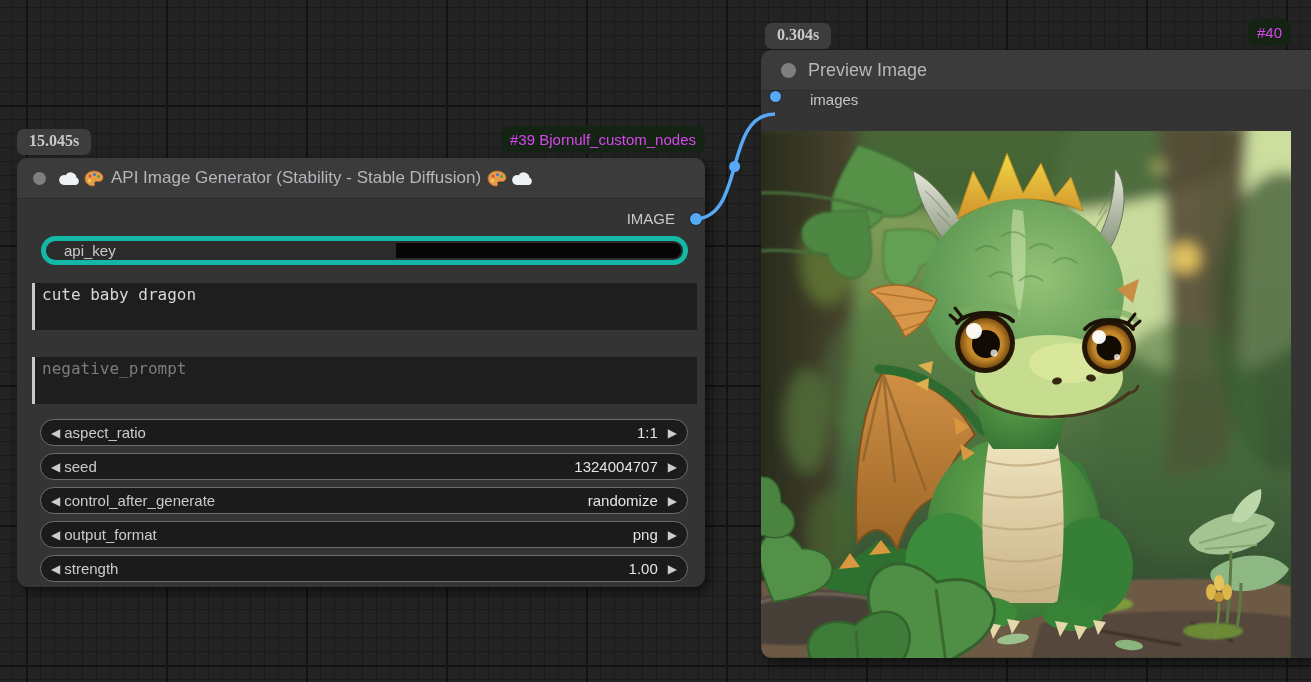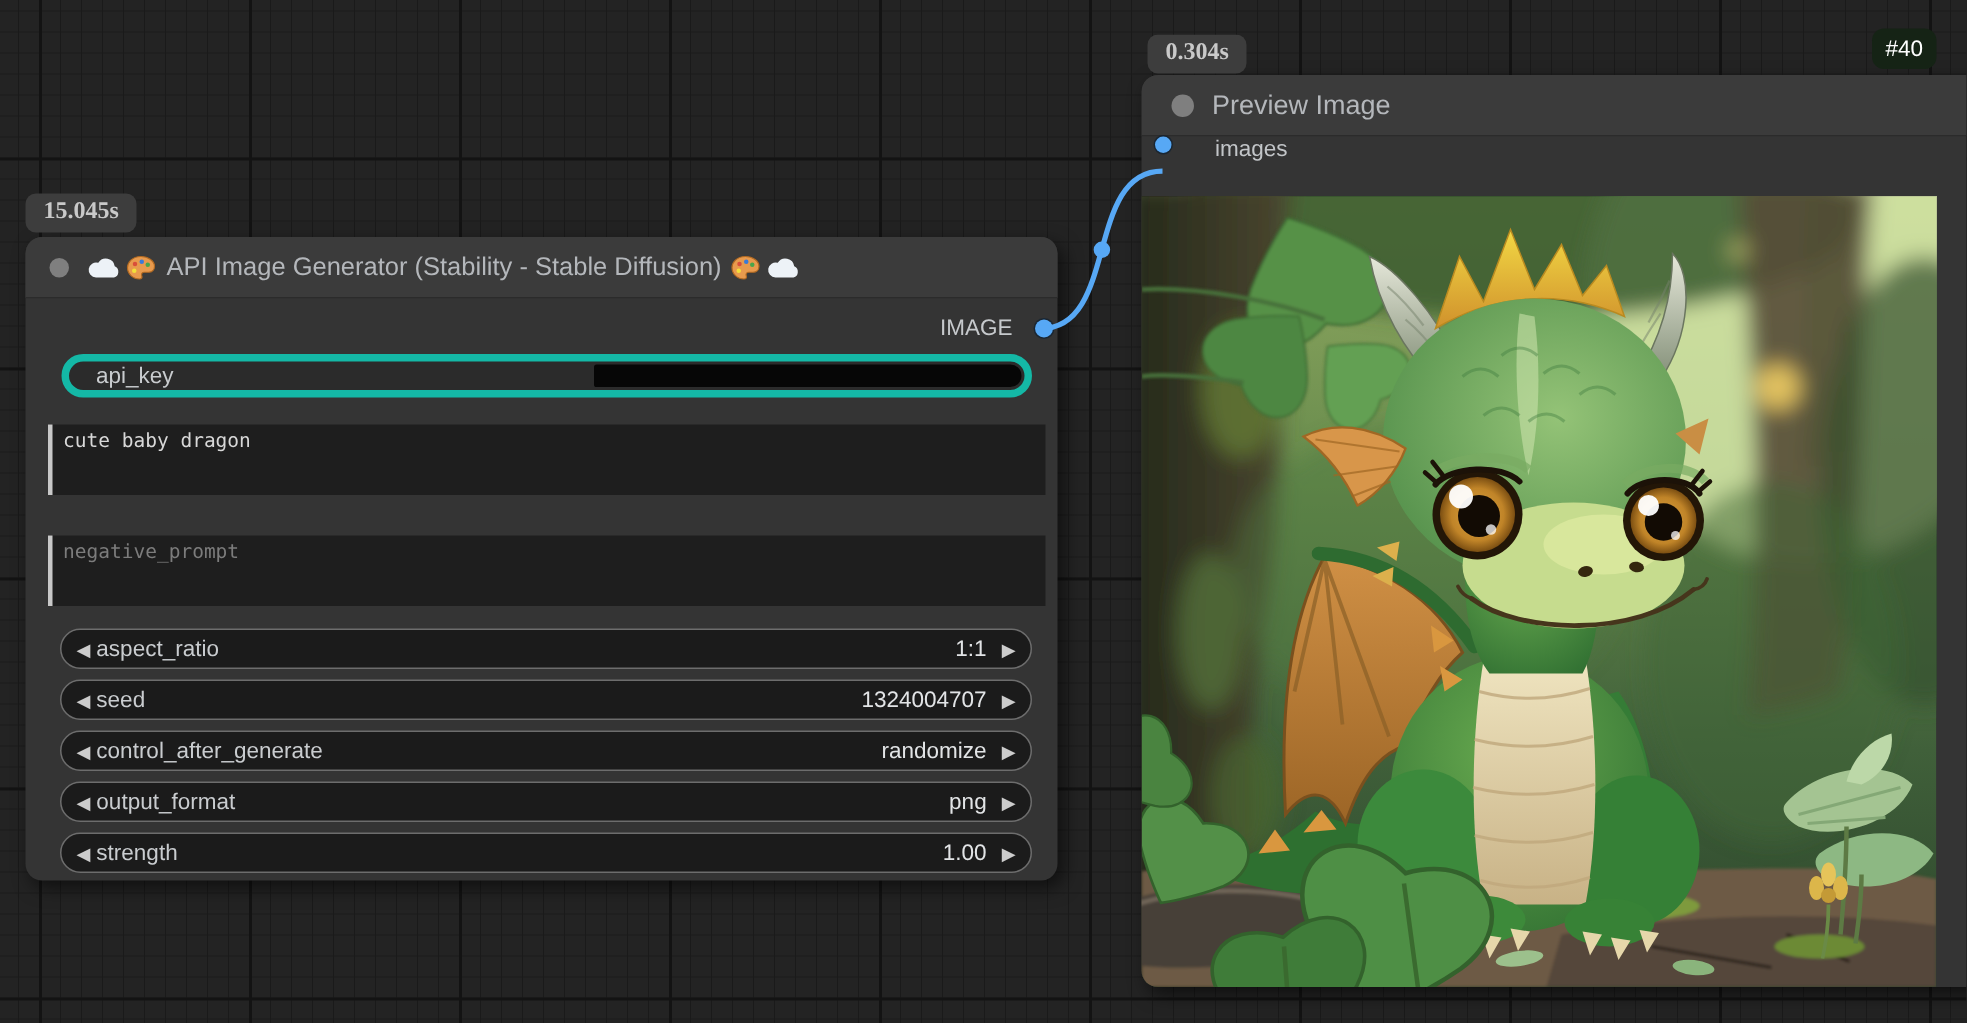--- a/index.html
+++ b/index.html
@@ -12,45 +12,46 @@
       linear-gradient(90deg, #1a1a1a 1px, transparent 1px);
     background-size:140px 140px,140px 140px,14px 14px,14px 14px;
     background-position:26px 105px,26px 105px,26px 105px,26px 105px;
     font-family:"Liberation Sans",sans-serif;}
   .node{position:absolute;background:#343434;border-radius:11px;box-shadow:4px 5px 12px rgba(0,0,0,.55);}
   .node-header{height:41px;background:#3b3b3b;border-radius:11px 11px 0 0;border-bottom:1px solid #2b2b2b;display:flex;align-items:center;box-sizing:border-box;}
   .status-dot{width:13px;height:13px;border-radius:50%;background:#7f7f7f;margin-left:16px;flex:0 0 auto;}
   .node-title{color:#b4b7bb;font-size:17px;white-space:nowrap;}
   .ticon{display:inline-flex;align-items:center;margin:0 2px;}
   .badge-time{position:absolute;background:#3d3d3d;color:#c9c9c9;font-family:"Liberation Serif",serif;font-size:16px;padding:3px 12px 5px;border-radius:7px;z-index:1;font-weight:bold;}
-  .badge-id{position:absolute;background:#152315;color:#ffffff;font-size:15px;padding:5px 9px;border-radius:8px;z-index:1;}
+  .badge-id{position:absolute;background:#152315;color:#d946ef;font-size:15px;padding:5px 9px;border-radius:8px;z-index:1;}
   .port{position:absolute;width:12px;height:12px;border-radius:50%;background:#57a8f5;box-shadow:0 0 0 1px rgba(10,30,50,.6);}
   .out-label{position:absolute;top:52px;right:30px;color:#c6c9cc;font-size:15px;text-align:right;}
   .apikey{position:absolute;top:78px;left:24px;right:17px;height:29px;border:5px solid #14b8a6;border-radius:15px;background:#2b2b2b;display:flex;align-items:center;box-sizing:border-box;}
   .apikey .wlabel{padding-left:18px;}
   .redact{position:absolute;left:55%;right:2px;top:2px;bottom:2px;background:#060606;border-radius:3px 13px 13px 3px;}
-  .ta{position:absolute;left:15px;width:665px;height:47px;background:#1e1e1e;border:none;border-left:3px solid #c8c8c8;padding:3px 6px 0 7px;color:#d8d8d8;font-family:"DejaVu Sans Mono",monospace;font-size:13px;line-height:17px;resize:none;outline:none;box-sizing:border-box;}
+  .ta{position:absolute;left:15px;width:665px;height:47px;background:#1e1e1e;border:none;border-left:3px solid #c8c8c8;padding:3px 6px 0 7px;color:#d8d8d8;font-family:"DejaVu Sans Mono",monospace;font-size:16px;line-height:17px;resize:none;outline:none;box-sizing:border-box;}
   .ta::placeholder{color:#7c7c7c;}
   .combo{position:absolute;left:23px;right:17px;height:27px;background:#1b1b1b;border:1px solid #6d6d6d;border-radius:14px;display:flex;align-items:center;box-sizing:border-box;}
   .combo .arr{color:#cccccc;font-size:12px;padding:0 4px 0 10px;cursor:pointer;}
   .combo .arr.r{padding:0 10px 0 4px;}
   .wlabel{color:#c9cccf;font-size:15px;}
   .wvalue{margin-left:auto;color:#e2e4e6;font-size:15px;padding-right:6px;}
   .images-row{position:absolute;top:41px;left:0;right:0;height:40px;display:flex;}
   .images-row .wlabel{margin-left:29px;color:#c2c5c8;}
   .img-wrap{position:absolute;top:81px;left:0;width:530px;height:527px;overflow:hidden;}
   svg{display:block;}
   #links{position:absolute;top:0;left:0;z-index:20;pointer-events:none;}
 </style>
 </head>
 <body>
 
 <div id="canvas">
 
   <div class="badge-time" style="left:17px;top:129px;">15.045s</div>
+  <div class="badge-id" style="right:606px;top:126px;">#39 Bjornulf_custom_nodes</div>
 
   <div class="badge-time" style="left:765px;top:23px;">0.304s</div>
   <div class="badge-id" style="right:20px;top:19px;">#40</div>
 
   <div class="node" style="left:17px;top:158px;width:688px;height:429px;">
     <div class="node-header">
       <span class="status-dot"></span>
       <span class="ticon" style="margin-left:12px">
         <svg width="22" height="15" viewBox="0 0 22 15">
             <path d="M6 14 a5 5 0 1 1 1.5-9.8 A6 6 0 0 1 18.5 6.5 A4 4 0 0 1 18 14 Z" fill="#edf2f7"></path>

